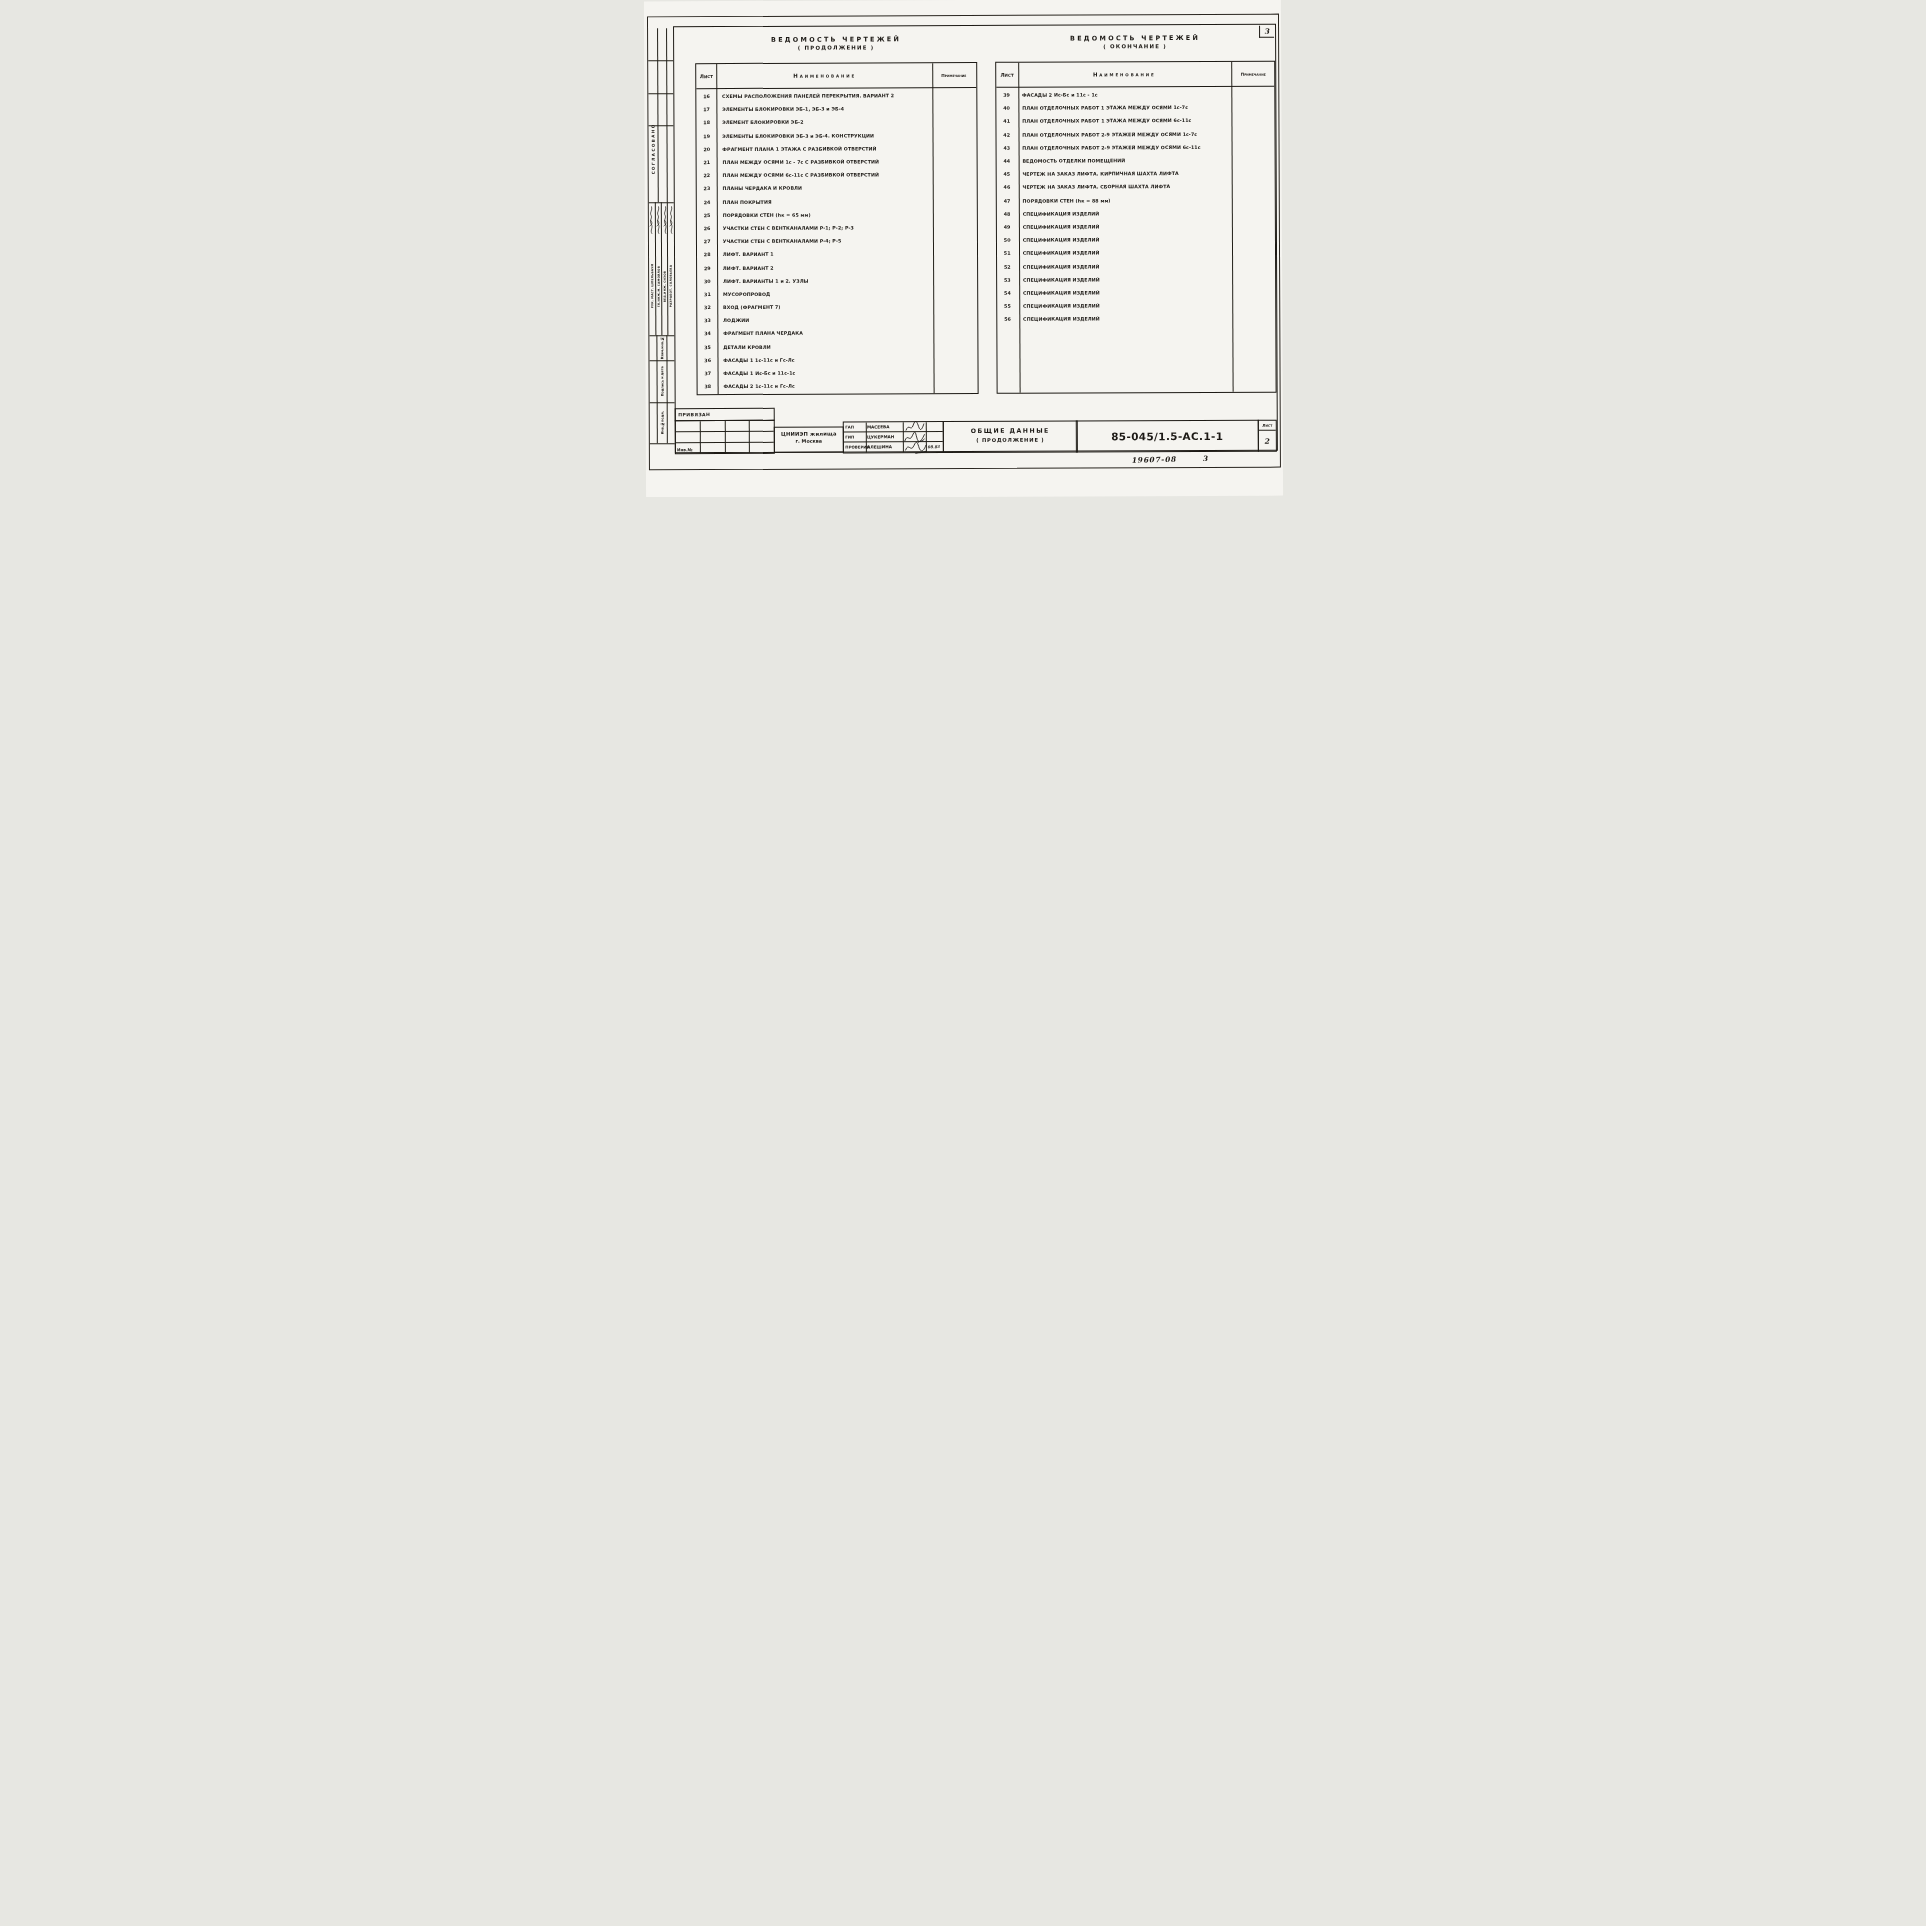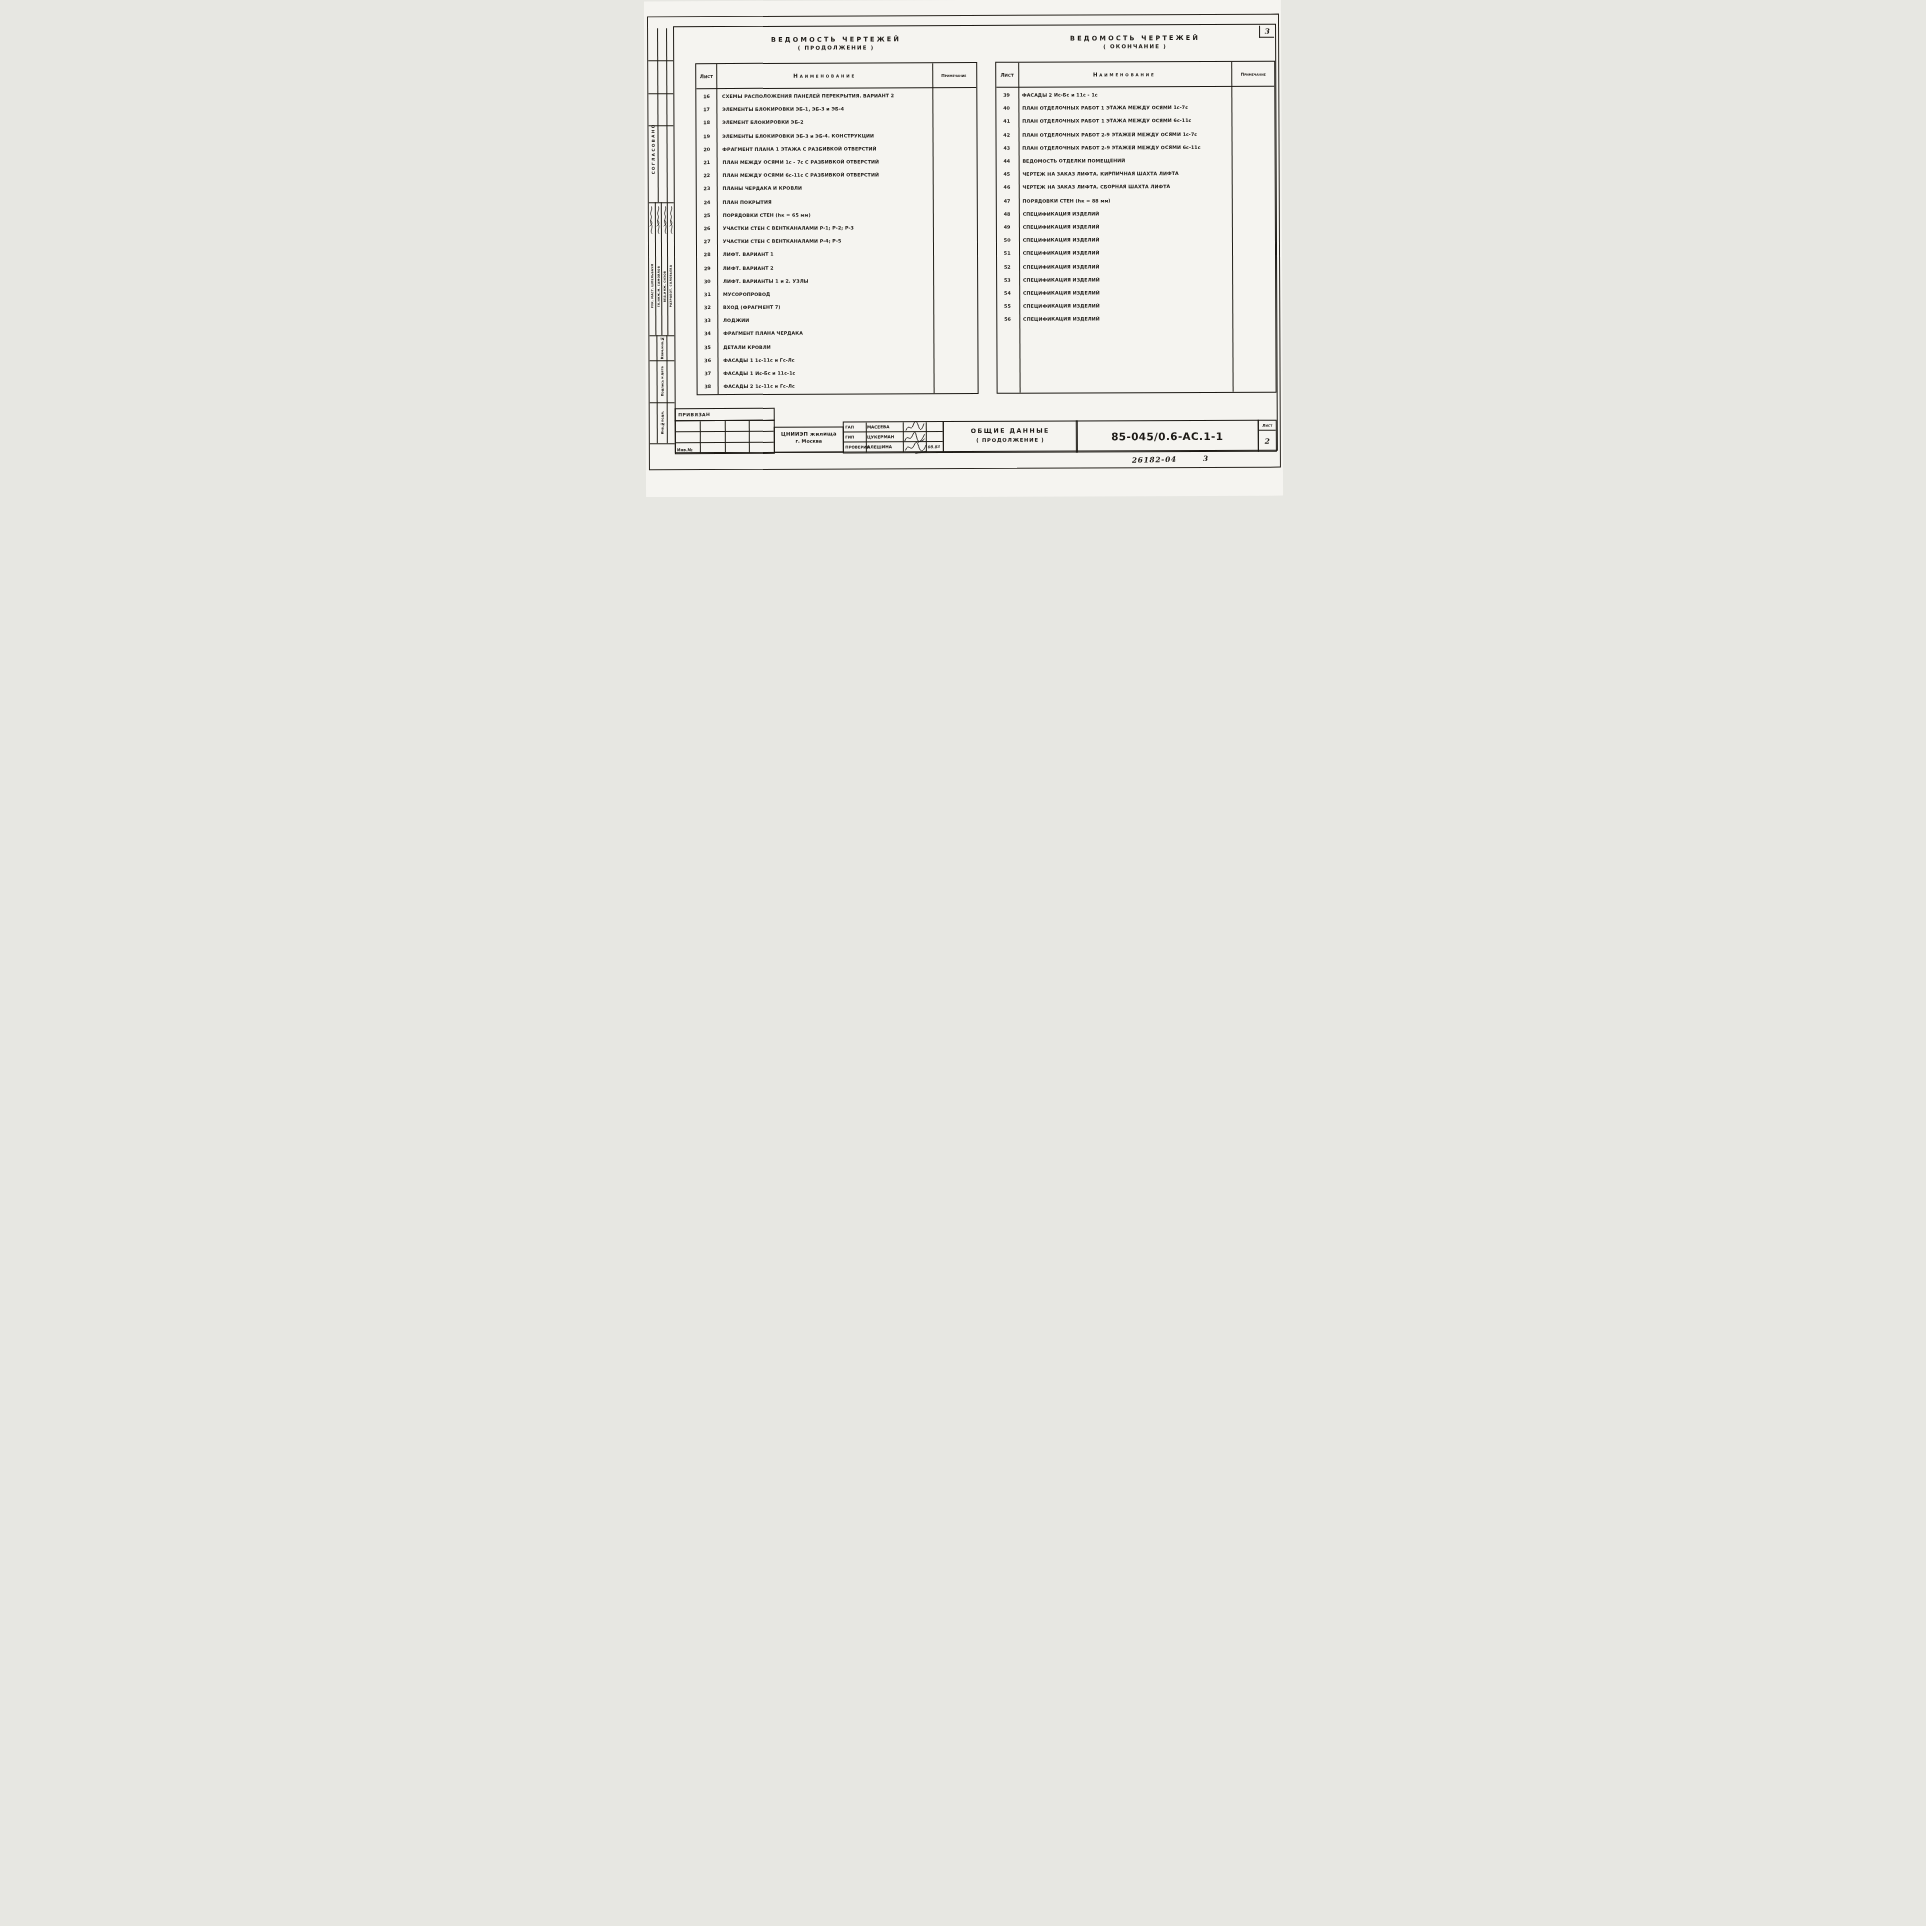--- a/index.html
+++ b/index.html
@@ -339,28 +339,28 @@
     </svg>
     <svg class="sigsvg" width="23" height="13" viewBox="0 0 60 34" style="left:60px;top:19px;">
       <path d="M4 24 C12 2,18 30,26 12 S36 6,40 18 C44 28,50 30,58 10 M30 32 C40 28,50 32,58 26" fill="none" stroke="#1c1915" stroke-width="2.2"></path>
     </svg>
   </div>
   <div class="cell" style="left:297px;top:421px;width:135px;height:32px;text-align:center;padding-top:5px;">
     <div class="caps" style="font-size:6.2px;letter-spacing:1.5px;">ОБЩИЕ ДАННЫЕ</div>
     <div class="caps" style="font-size:5.2px;letter-spacing:0.8px;margin-top:3.1px;">( ПРОДОЛЖЕНИЕ )</div>
   </div>
   <div class="cell" style="left:430px;top:421px;width:183px;height:32px;display:flex;align-items:center;justify-content:center;">
-    <span class="caps" style="font-size:10.4px;letter-spacing:0.4px;">85-045/0.6-АС.1-1</span>
+    <span class="caps" style="font-size:10.4px;letter-spacing:0.4px;">85-045/1.5-АС.1-1</span>
   </div>
   <div class="cell" style="left:612px;top:421px;width:19px;height:32px;">
     <div style="height:10px;border-bottom:0.8px solid #232019;display:flex;align-items:center;justify-content:center;">
       <span class="caps" style="font-size:3.9px;font-variant:small-caps;">Лист</span>
     </div>
     <div style="height:20px;display:flex;align-items:center;justify-content:center;">
       <span class="hand" style="font-size:7.3px;">2</span>
     </div>
   </div>
 
-  <span class="hand" style="position:absolute;left:486px;top:456px;font-size:7.3px;letter-spacing:0.8px;transform:rotate(-1deg);">26182-04</span>
+  <span class="hand" style="position:absolute;left:486px;top:456px;font-size:7.3px;letter-spacing:0.8px;transform:rotate(-1deg);">19607-08</span>
   <span class="hand" style="position:absolute;left:557px;top:455px;font-size:7.3px;">3</span>
 
 </div>
 
 
 </body></html>

